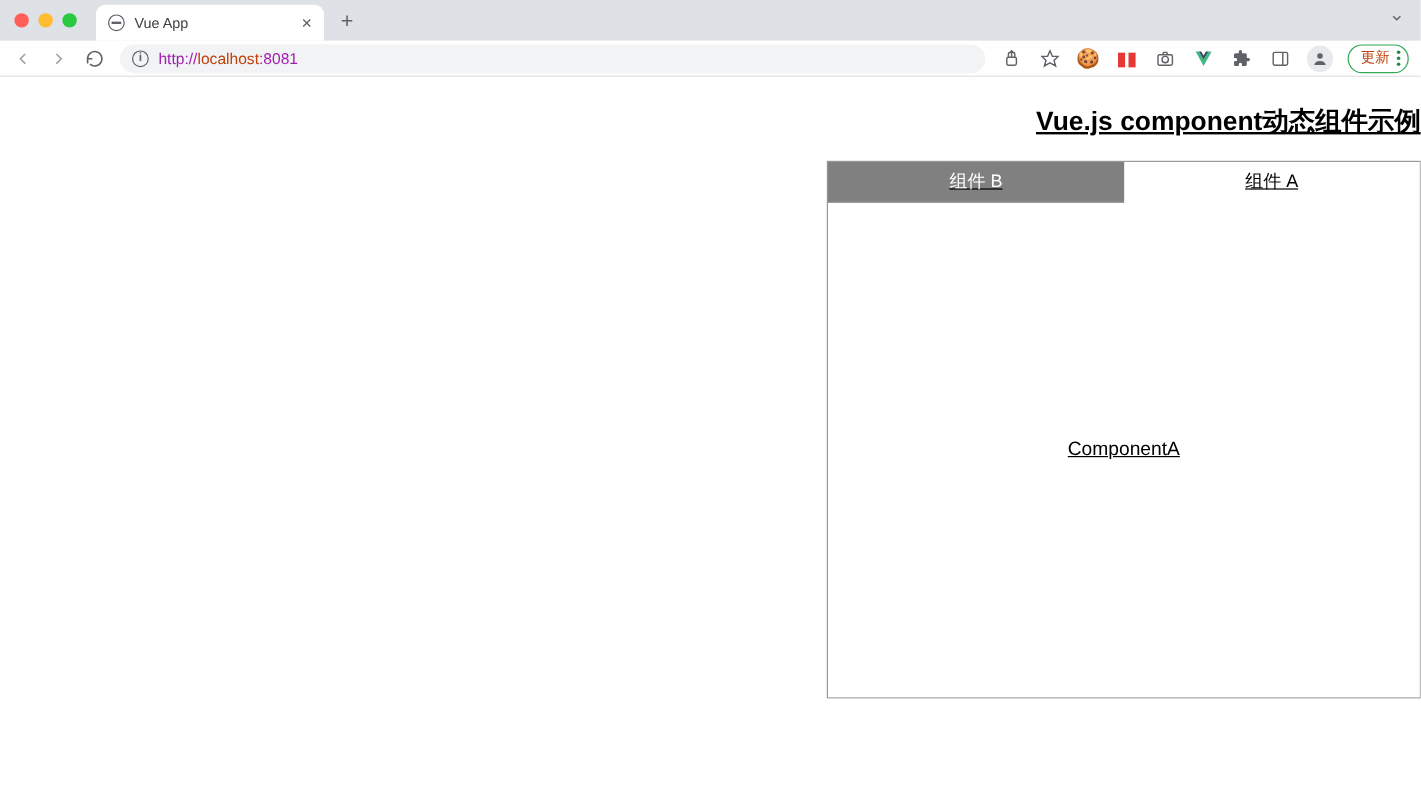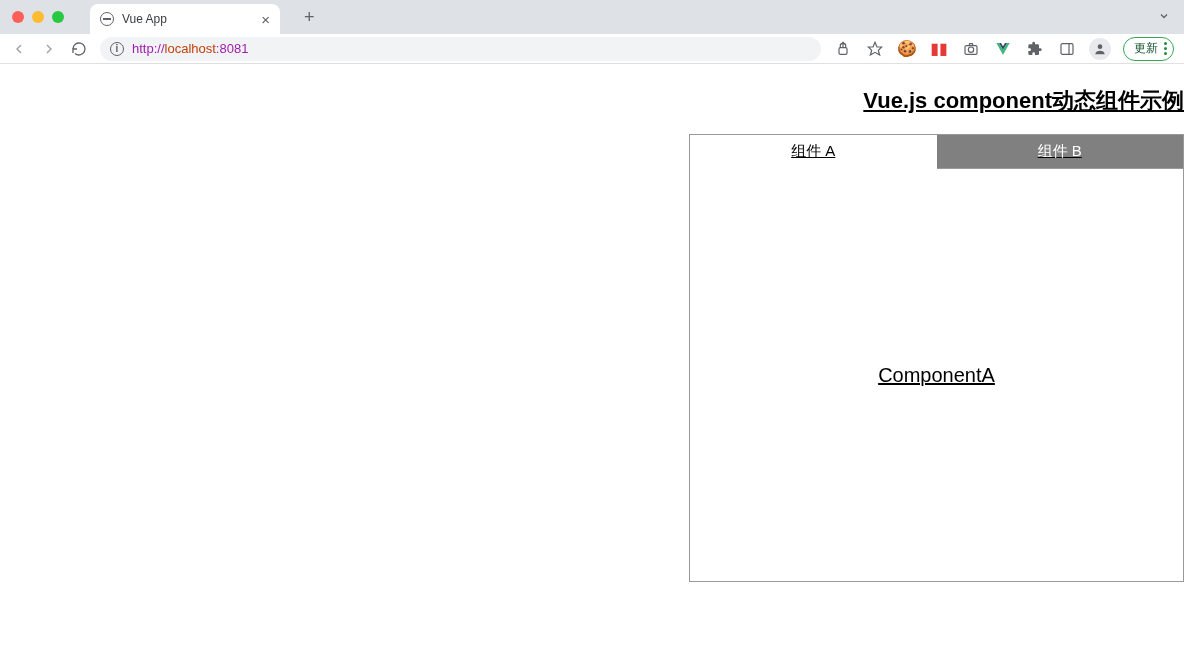--- a/index.html
+++ b/index.html
@@ -10,21 +10,20 @@
       height: 663px;
       overflow: hidden;
     }
 
     
     .browser-chrome {
       background: #dee1e6;
       height: 34px;
       display: flex;
       align-items: flex-end;
-      gap: 10px;
     }
     .traffic-lights {
       display: flex;
       gap: 8px;
       padding: 0 12px;
       align-self: center;
     }
     .traffic-light {
       width: 12px; height: 12px; border-radius: 50%;
     }
@@ -135,21 +134,21 @@
     .ext-emoji { font-size: 16px; }
     .vue-logo svg { width:16px;height:16px; }
     .avatar {
       width: 22px; height: 22px;
       background: #e8eaed;
       border-radius: 50%;
       color: #5f6368;
     }
     .update-btn {
       border: 1px solid #34a853;
-      color: #14532d;
+      color: #c2410c;
       border-radius: 14px;
       height: 24px;
       padding: 0 6px 0 10px;
       font-size: 12px;
       width: auto;
       gap: 4px;
       cursor:pointer;
     }
     .update-btn .dots { display:flex;flex-direction:column;gap:2px;margin-left:2px; }
     .update-btn .dots span{width:3px;height:3px;background:#1e8e3e;border-radius:50%;}
@@ -192,21 +191,21 @@
     }
     .comp-tab.inactive {
       background: #808080;
       color: #fff;
     }
     .component-body {
       height: 412px;
       display: flex;
       align-items: center;
       justify-content: center;
-      font-size: 20px;
+      font-size: 16px;
       color: #000;
       background: #fff;
     }
     .watermark {
       position: absolute;
       right: 4px;
       bottom: 4px;
       font-size: 9px;
       color: #e9e9e9;
     }
@@ -312,22 +311,22 @@
           <span></span>
         </div>
     </div>
   </div>
 </div>
 
 <div class="page">
   <h1 class="page-title">Vue.js component动态组件示例</h1>
   <div class="component-box">
     <div class="tabs-row">
+      <div class="comp-tab inactive">组件 B</div>
       <div class="comp-tab active">组件 A</div>
-      <div class="comp-tab inactive">组件 B</div>
     </div>
     <div class="component-body">
       <span>ComponentA</span>
     </div>
   </div>
 </div>
 
 <div class="watermark"></div>
 
 </body></html>

